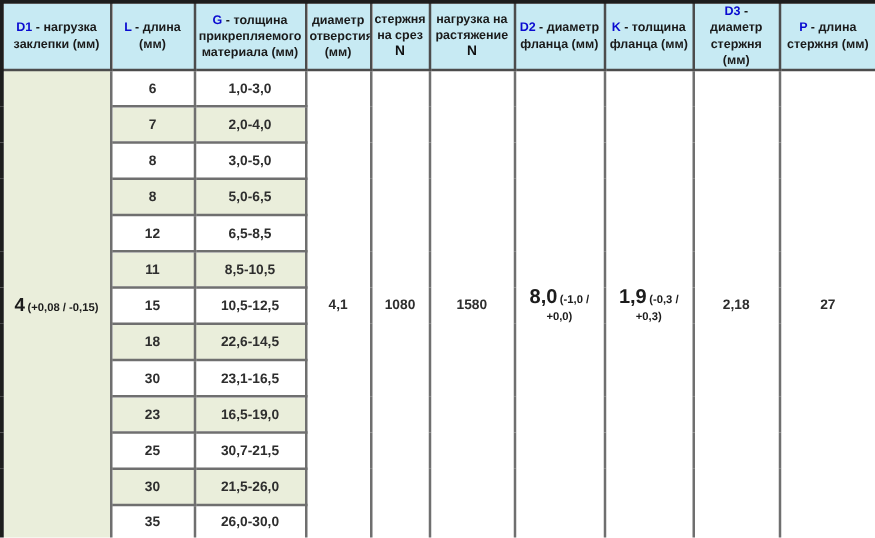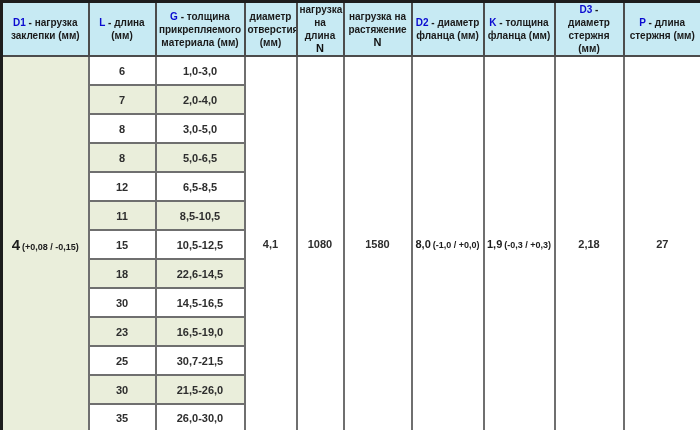--- a/index.html
+++ b/index.html
@@ -32,21 +32,21 @@
     color: #1a1a1a;
   }
   .code { color: #0a0ad0; }
   .unit { font-size: 11px; line-height: 1.2; color: #111; }
   tbody tr { height: 29px; }
   tbody td { font-size: 11px; background: #ffffff; color: #2e2e2e; }
   tbody tr:nth-child(even) td.rcell { background: #eaeedb; }
   td.d1cell { background: #eaeedb; }
   td.merged { background: #ffffff; }
   .big  { font-size: 15px; color: #1c1c1c; }
-  .big2 { font-size: 11px; color: #1c1c1c; }
+  .big2 { font-size: 16px; color: #1c1c1c; }
   .tol  { font-size: 9px; margin-left: 2px; color: #1c1c1c; }
 </style>
 </head>
 <body>
 
 <table class="spec">
   <colgroup>
     <col style="width:87px">
       <col style="width:67px">
       <col style="width:89px">
@@ -58,21 +58,21 @@
       <col style="width:69px">
     <col style="width:78px">
   </colgroup>
   <thead>
     <tr>
       <th><span class="code">D1</span><span> - нагрузка заклепки (мм)</span></th>
       <th><span class="code">L</span><span> - длина (мм)</span></th>
       <th><span class="code">G</span><span> - толщина прикрепляемого материала (мм)</span></th>
       <th><span>диаметр отверстия (мм)</span></th>
       <th>
-          <div>нагрузка на длина</div>
+          <div>стержня на срез</div>
           <div class="unit">N</div>
         </th>
       <th>
           <div>нагрузка на растяжение</div>
           <div class="unit">N</div>
         </th>
       <th><span class="code">D2</span><span> - диаметр фланца (мм)</span></th>
       <th><span class="code">K</span><span> - толщина фланца (мм)</span></th>
       <th><span class="code">D3</span><span> - диаметр стержня (мм)</span></th>
       <th><span class="code">P</span><span> - длина стержня (мм)</span></th>
@@ -114,21 +114,21 @@
     <tr>
         <td class="rcell">15</td>
         <td class="rcell">10,5-12,5</td>
       </tr>
     <tr>
         <td class="rcell">18</td>
         <td class="rcell">22,6-14,5</td>
       </tr>
     <tr>
         <td class="rcell">30</td>
-        <td class="rcell">14,5-16,5</td>
+        <td class="rcell">23,1-16,5</td>
       </tr>
     <tr>
         <td class="rcell">23</td>
         <td class="rcell">16,5-19,0</td>
       </tr>
     <tr>
         <td class="rcell">25</td>
         <td class="rcell">30,7-21,5</td>
       </tr>
     <tr>

